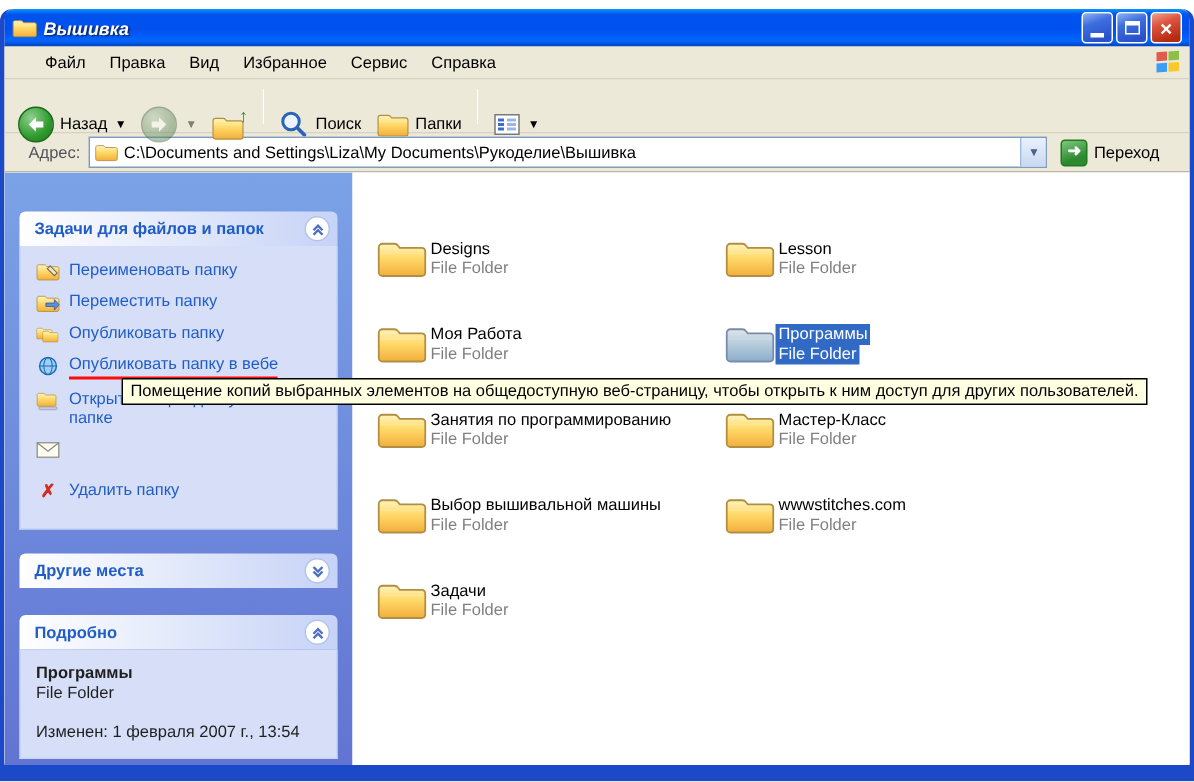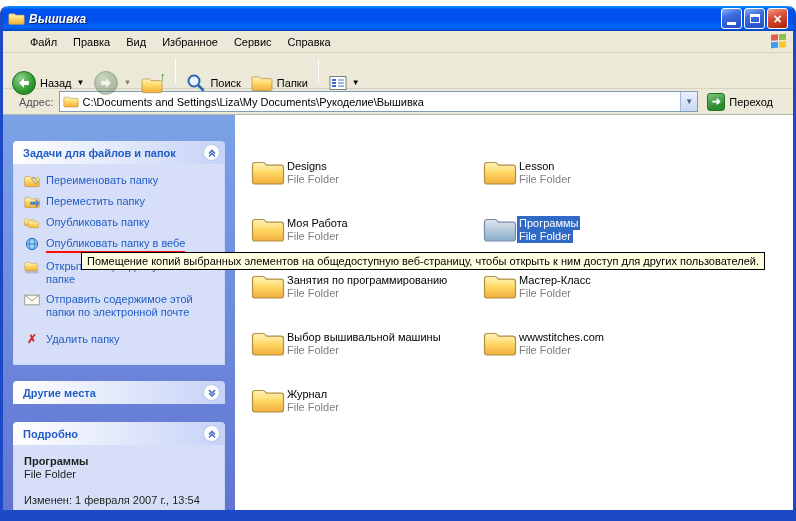--- a/index.html
+++ b/index.html
@@ -349,22 +349,20 @@
               </svg>
             <span class="task-label">Открыть общий доступ к этой
 папке</span>
           </div>
 
           <div class="task-item gap-after">
             <svg class="ticon" viewBox="0 0 20 14">
               <rect x="1" y="1" width="18" height="12" fill="#FDFDF4" stroke="#8A8A7A"></rect>
               <path d="M1 1 L10 8 L19 1" fill="none" stroke="#8A8A7A"></path>
             </svg>
-            <span class="task-label">Отправить содержимое этой
-папки по электронной почте</span>
           </div>
 
           <div class="task-item">
             <span class="ticon del-x">✗</span>
             <span class="task-label">Удалить папку</span>
           </div>
 
         </div>
       </div>
 
@@ -453,21 +451,21 @@
           <svg class="fldicon" viewBox="0 0 34 28">
               <use href="#folder-sym"></use>
             </svg>
           <div class="flabels"><span class="fname">wwwstitches.com</span><span class="ftype">File Folder</span></div>
         </div>
 
         <div class="folder-item">
           <svg class="fldicon" viewBox="0 0 34 28">
               <use href="#folder-sym"></use>
             </svg>
-          <div class="flabels"><span class="fname">Журнал</span><span class="ftype">File Folder</span></div>
+          <div class="flabels"><span class="fname">Задачи</span><span class="ftype">File Folder</span></div>
         </div>
 
       </div>
     </div>
   </div>
 
   <div class="tooltip">Помещение копий выбранных элементов на общедоступную веб-страницу, чтобы открыть к ним доступ для других пользователей.</div>
 
 </div>
 

